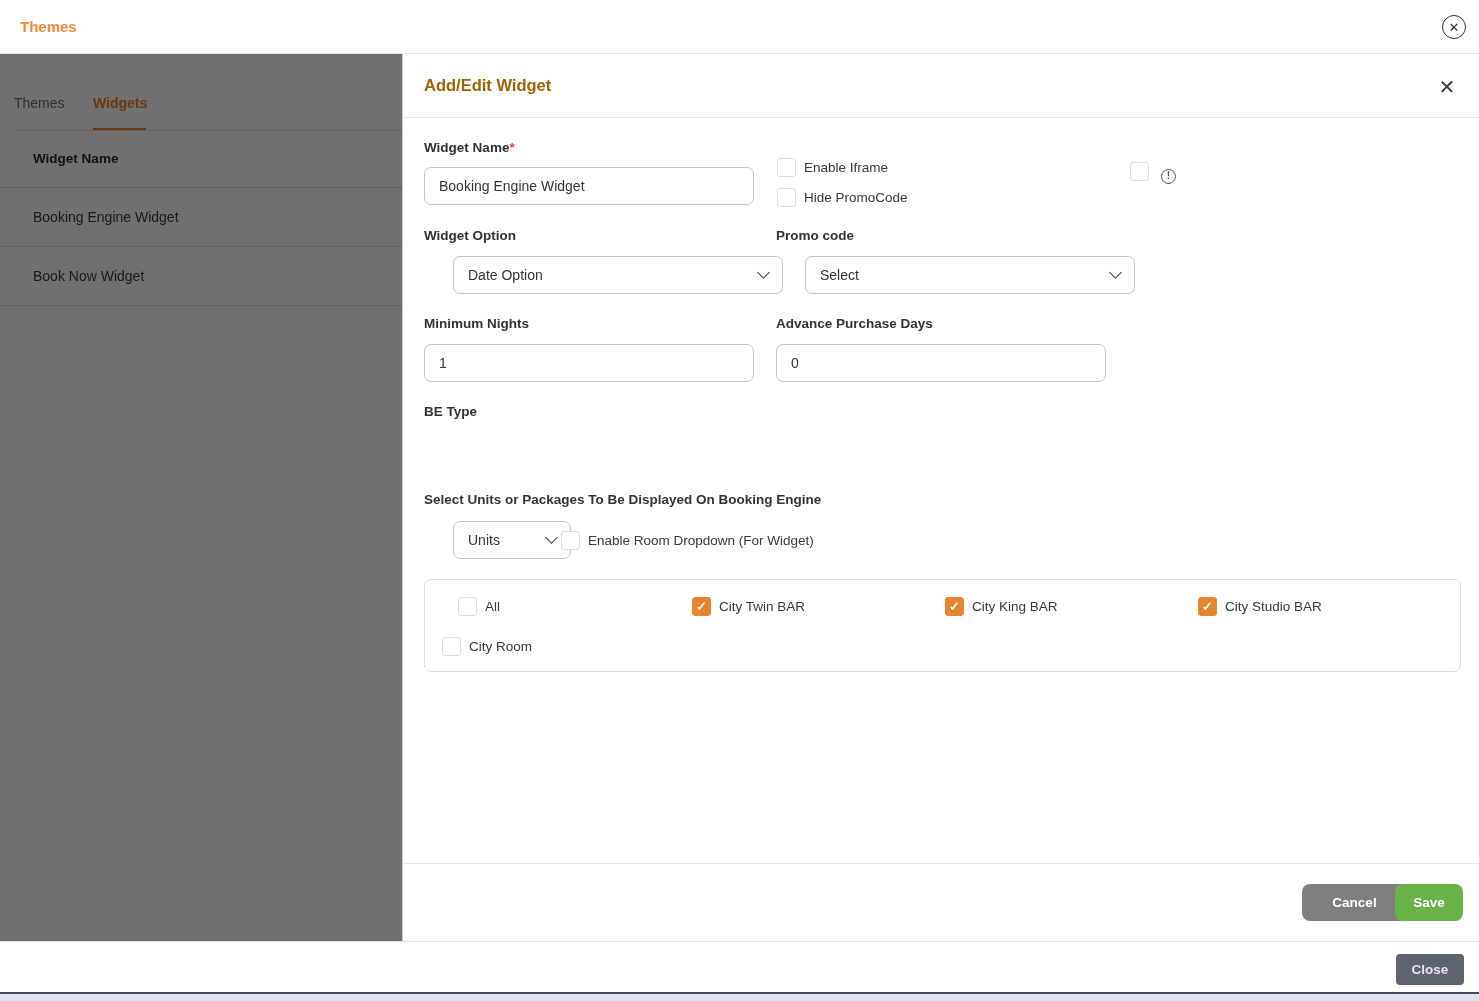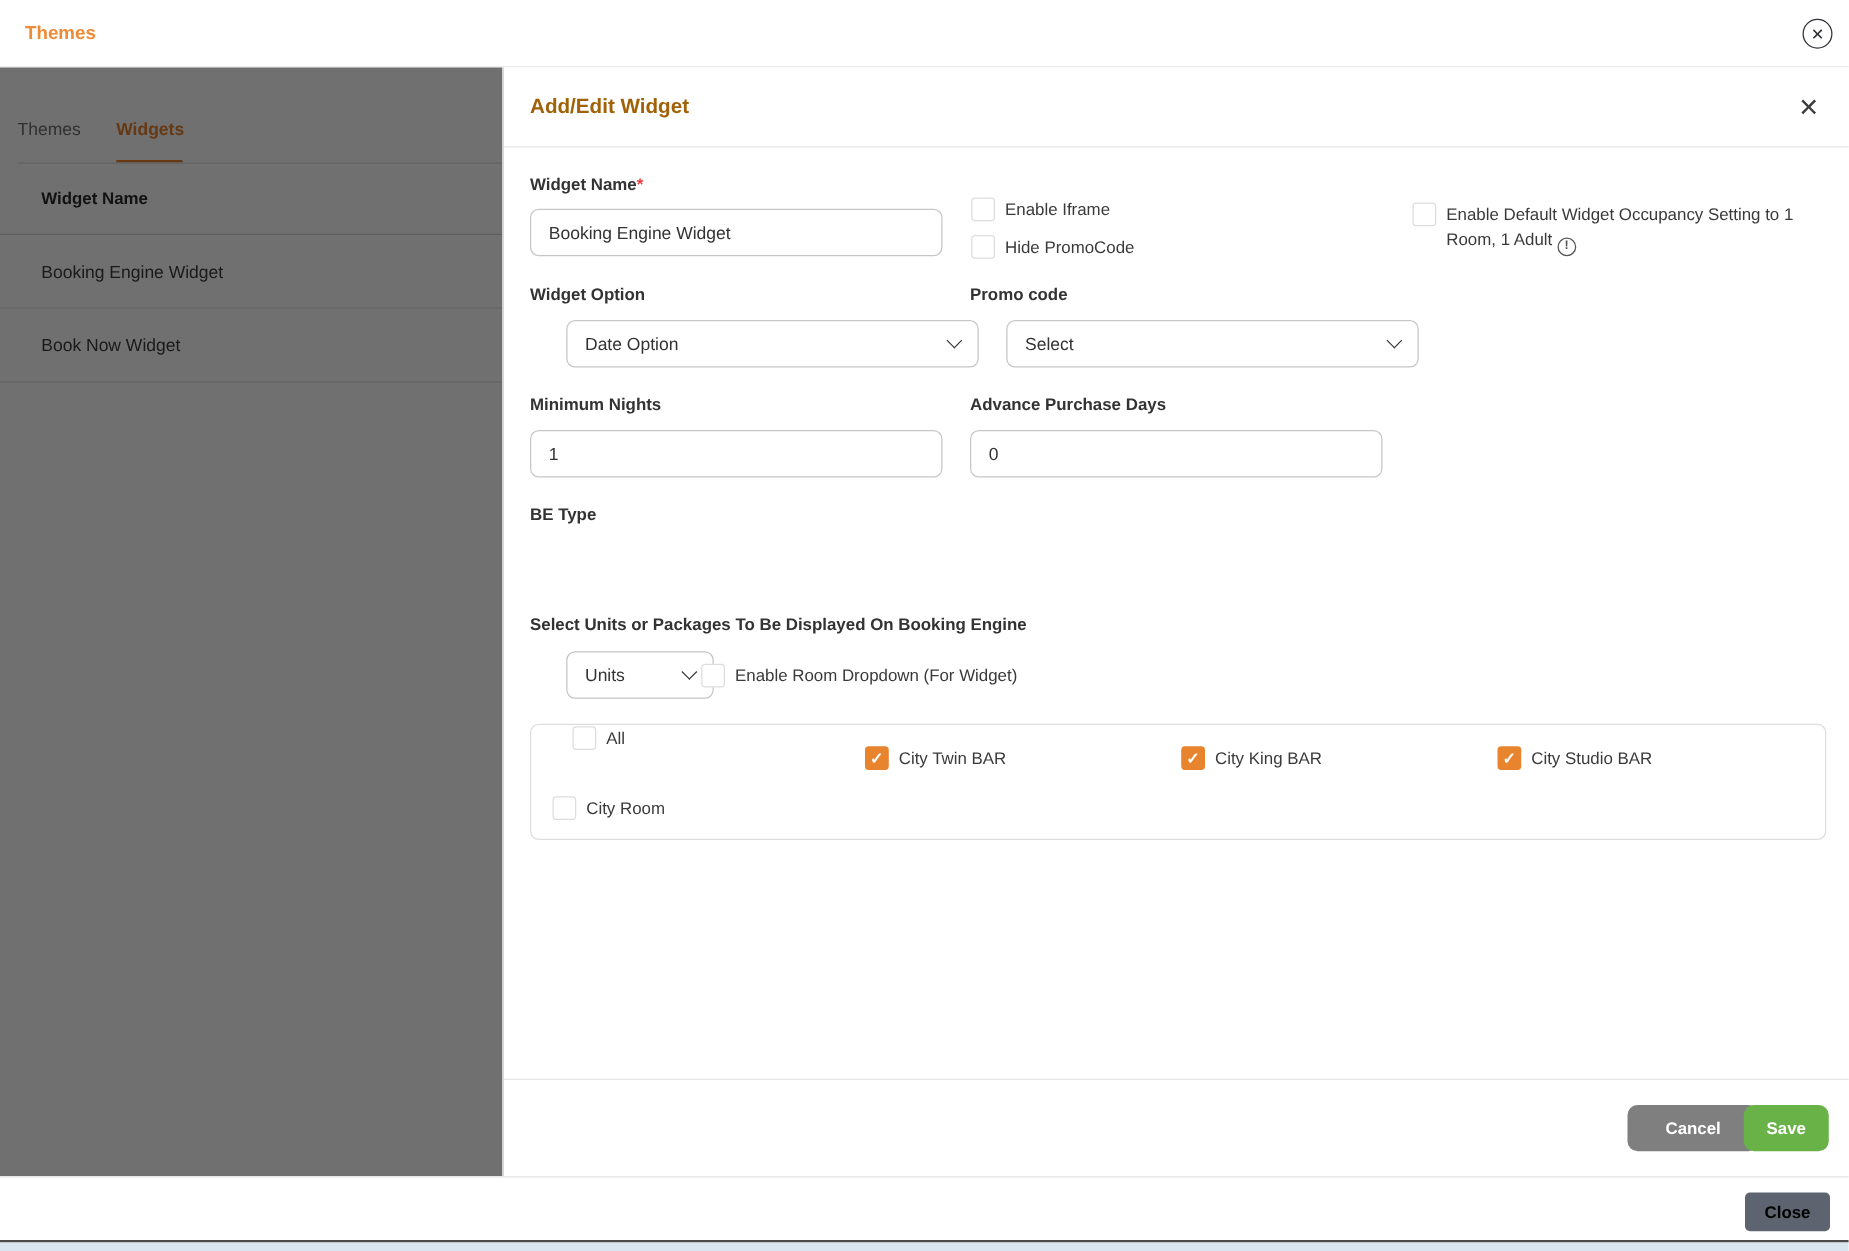--- a/index.html
+++ b/index.html
@@ -63,21 +63,21 @@
 
   .dialog-footer-divider { left:0; top:809px; width:1077px; height:1px; background:#e7e7e7; }
   .btn { border:none; border-radius:8px; color:#fff; font-size:13.5px; font-weight:bold;
     font-family:"Liberation Sans", sans-serif; cursor:pointer; }
   .btn-cancel { left:899px; top:830px; width:105px; height:37px; background:#7f7f7f; }
   .btn-save { left:992px; top:830px; width:68px; height:37px; background:#69b247; }
 
   
   .bottom-bar { left:0; top:941px; width:1479px; height:51px; background:#fff; border-top:1px solid #e2e2e2; }
   .btn-close { left:1396px; top:12px; width:68px; height:31px; background:#5d6470; border-radius:4px;
-    font-size:13.5px; font-weight:bold; color:#000000; border:none; cursor:pointer; font-family:"Liberation Sans", sans-serif; }
+    font-size:13.5px; font-weight:bold; color:#e5e5e5; border:none; cursor:pointer; font-family:"Liberation Sans", sans-serif; }
   .bottom-line { left:0; top:992px; width:1479px; height:2px; background:#4b4b4b; }
   .bottom-strip { left:0; top:994px; width:1479px; height:7px; background:#d9e5f1; }
 </style>
 </head>
 <body>
 
 <div class="abs top-bar">
   <div class="abs page-title">Themes</div>
   <div class="abs window-close">
     <span>✕</span>
@@ -126,21 +126,21 @@
     <span class="cb-label">Enable Iframe</span>
   </div>
   <div class="abs cb-row" style="left:374px; top:134px;text-align:center;">
     <span class="cb"></span>
     <span class="cb-label">Hide PromoCode</span>
   </div>
 
   <div class="abs cb-row" style="left:727px; top:108px; align-items:flex-start;">
     <span class="cb"></span>
     <span class="occupancy-label">
-      <span>Enable Default Widget Occupancy Setting to 1 Room, 1 Adult</span><span class="info-icon">
+      <span class="info-icon">
           <span>!</span>
         </span>
     </span>
   </div>
 
   <div class="abs field-label" style="left:21px; top:174px;">Widget Option</div>
   <div class="abs select-box" style="left:21px; top:202px; width:330px;">
     <span>Date Option</span>
     <span class="chevron"></span>
   </div>
@@ -167,21 +167,21 @@
   <div class="abs select-box" style="left:21px; top:467px; width:118px;">
     <span>Units</span>
     <span class="chevron"></span>
   </div>
   <div class="abs cb-row" style="left:158px; top:477px;">
     <span class="cb"></span>
     <span class="cb-label">Enable Room Dropdown (For Widget)</span>
   </div>
 
   <div class="abs units-panel">
-    <div class="abs cb-row" style="left:17px; top:1px;padding-left:16px;">
+    <div class="abs cb-row" style="left:17px; top:17px;padding-left:16px;">
       <span class="cb"></span>
       <span class="cb-label">All</span>
     </div>
     <div class="abs cb-row" style="left:267px; top:17px;">
       <span class="cb checked">
           <span>✓</span>
         </span>
       <span class="cb-label">City Twin BAR</span>
     </div>
     <div class="abs cb-row" style="left:520px; top:17px;">

